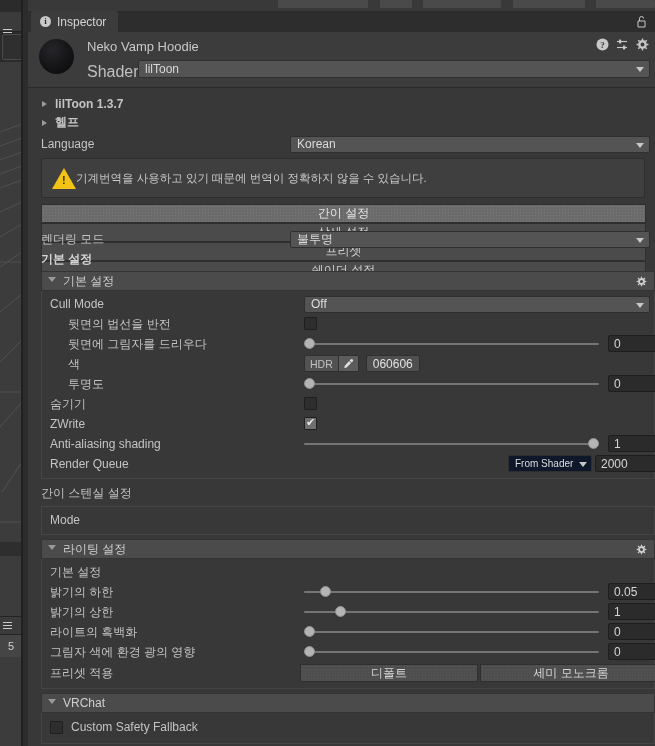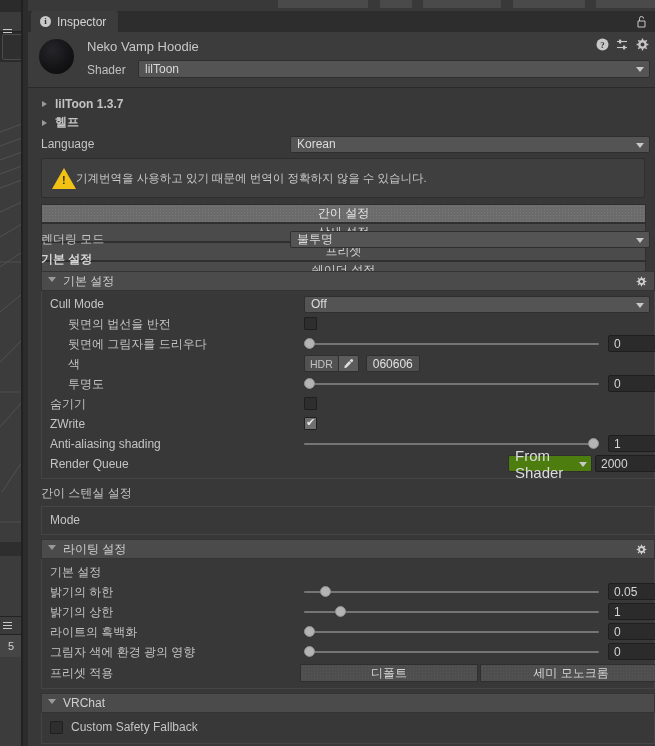--- a/index.html
+++ b/index.html
@@ -47,21 +47,21 @@
     font-size: 9px; font-weight: bold; line-height: 11px; text-align: center; font-family: "Liberation Serif", serif; }
   .lock-icon { position: absolute; right: 8px; top: 4px; width: 11px; height: 13px; }
 
   
   .mat-head { position: relative; height: 56px; background: #3c3c3c; border-bottom: 1px solid #2a2a2a; }
   .preview-sphere { position: absolute; left: 11px; top: 7px; width: 35px; height: 35px; border-radius: 50%;
     background: radial-gradient(circle at 38% 32%, #26262a 0%, #141416 55%, #0a0a0b 100%); }
   .mat-name { position: absolute; left: 59px; top: 7px; font-size: 13px; color: #c8c8c8; }
   .hdr-icons { position: absolute; right: 6px; top: 6px; display: flex; gap: 7px; align-items: center; }
   .hicon { width: 13px; height: 13px; display: block; }
-  .shader-label { position: absolute; left: 59px; top: 31px; font-size: 12px; color: #c0c0c0; }
+  .shader-label { position: absolute; left: 59px; top: 31px; font-size: 16px; color: #c0c0c0; }
   .shader-field { position: absolute; left: 110px; top: 28px; right: 5px; height: 18px;
     background: #545454; border: 1px solid #2f2f2f; border-radius: 2px; display: flex; align-items: center;
     padding: 0 6px; color: #d8d8d8; font-size: 12px; }
   .shader-field .arrow { position: absolute; right: 5px; top: 6px; }
 
   .body { position: relative; background: #383838; padding: 0; }
 
   
   .foldout { display: flex; align-items: center; gap: 8px; height: 19px; padding-left: 14px; color: #c4c4c4; font-size: 12px; }
   .foldout.bold { font-weight: bold; }
@@ -118,22 +118,22 @@
     display: flex; align-items: center; padding-left: 5px; color: #d6d6d6; font-size: 12px; }
 
   
   .hdrbtn { background: #525252; border: 1px solid #2f2f2f; border-radius: 2px; height: 17px; padding: 0 5px;
     display: flex; align-items: center; color: #c2c2c2; font-size: 10.5px; }
   .eyedrop { background: #5c5c5c; border: 1px solid #2f2f2f; border-left: none; border-radius: 0 2px 2px 0;
     width: 20px; height: 17px; display: flex; align-items: center; justify-content: center; }
   .hexfield { background: #4f4f4f; border: 1px solid #2f2f2f; border-radius: 2px; height: 17px; padding: 0 6px;
     display: flex; align-items: center; color: #e2e2e2; font-size: 12px; }
 
-  .minipopup { background: #4d7c0f; border: 1px solid #2f2f2f; border-radius: 2px; height: 17px;
-    display: flex; align-items: center; padding: 0 16px 0 6px; color: #dcdcdc; font-size: 15px; position: relative; }
+  .minipopup { background: #0f172a; border: 1px solid #2f2f2f; border-radius: 2px; height: 17px;
+    display: flex; align-items: center; padding: 0 16px 0 6px; color: #dcdcdc; font-size: 10px; position: relative; }
   .minipopup .arrow { position: absolute; right: 4px; top: 6px; }
 
   .btn { background: #4e4e4e; border: 1px solid #2f2f2f; color: #d6d6d6; font-size: 12px;
     height: 18px; display: flex; align-items: center; justify-content: center;
     background-image: radial-gradient(circle, rgba(255,255,255,.055) 0.5px, transparent 0.6px);
     background-size: 3px 3px; }
 </style>
 </head>
 <body>
 

